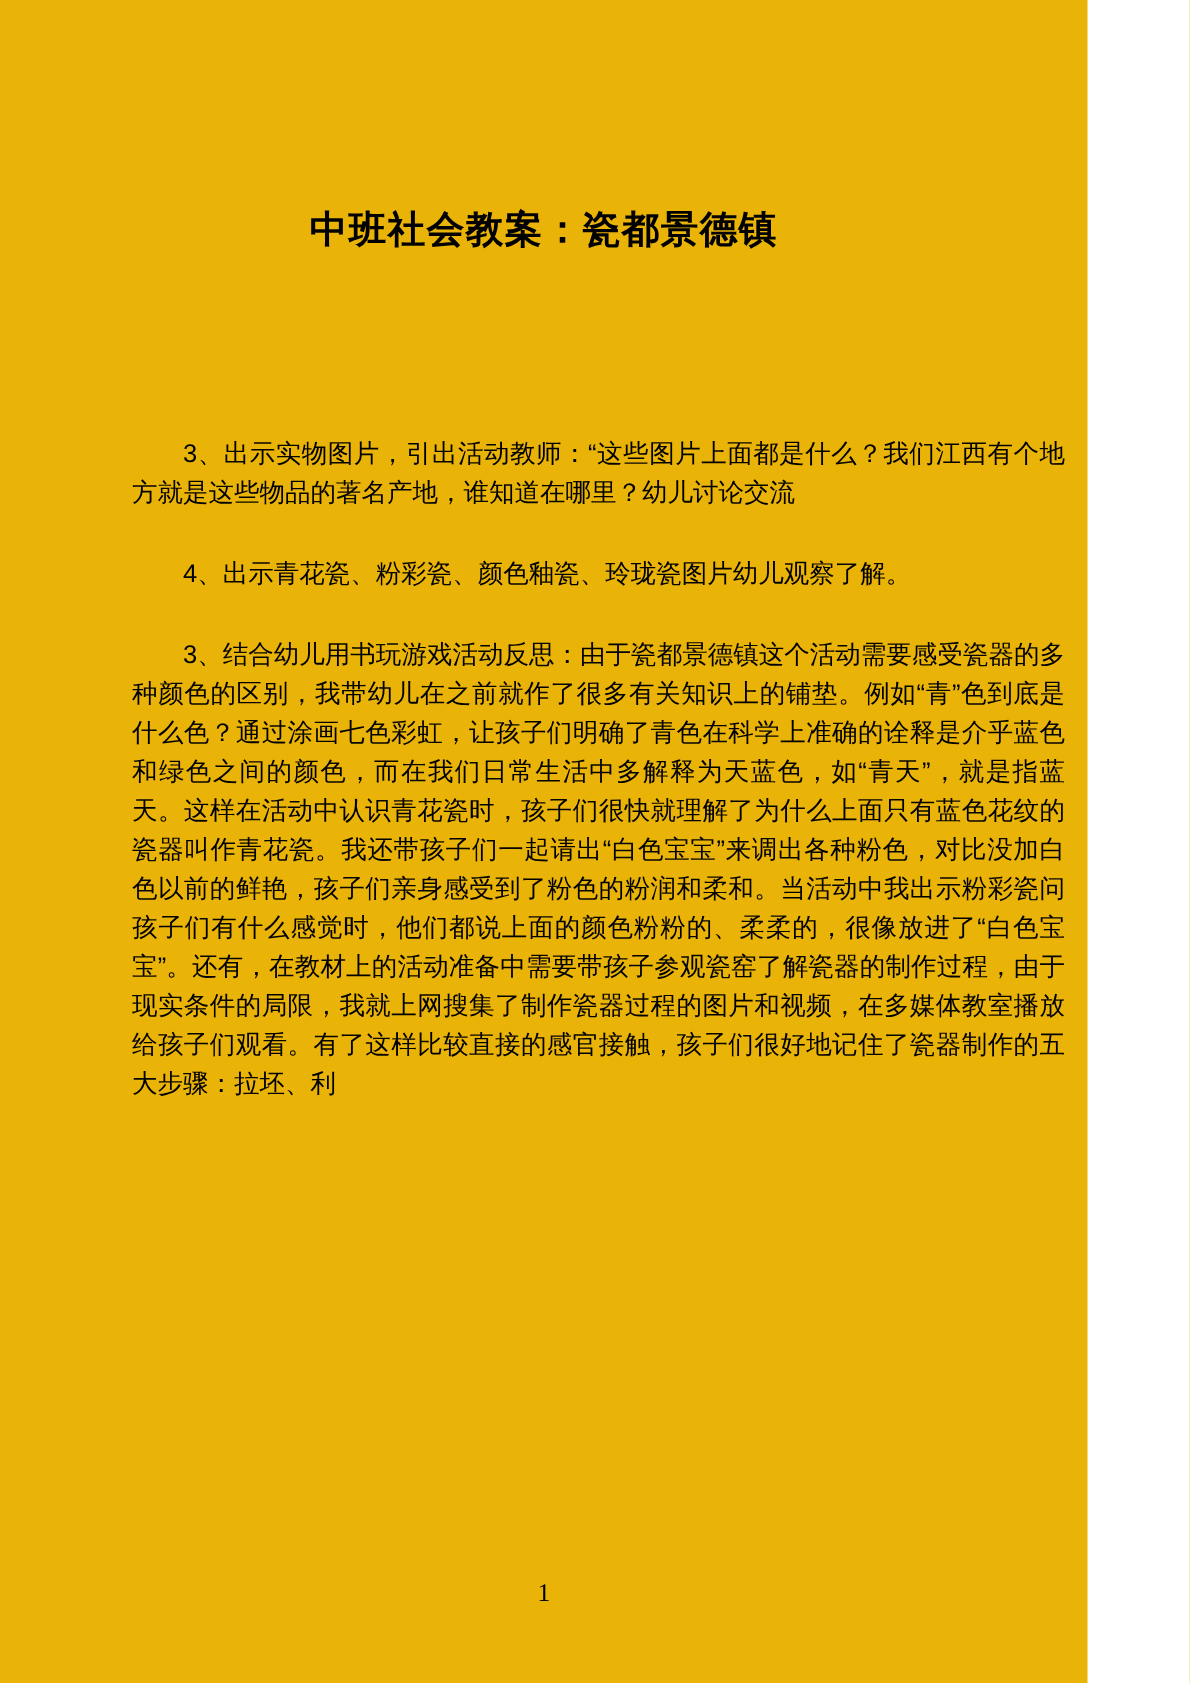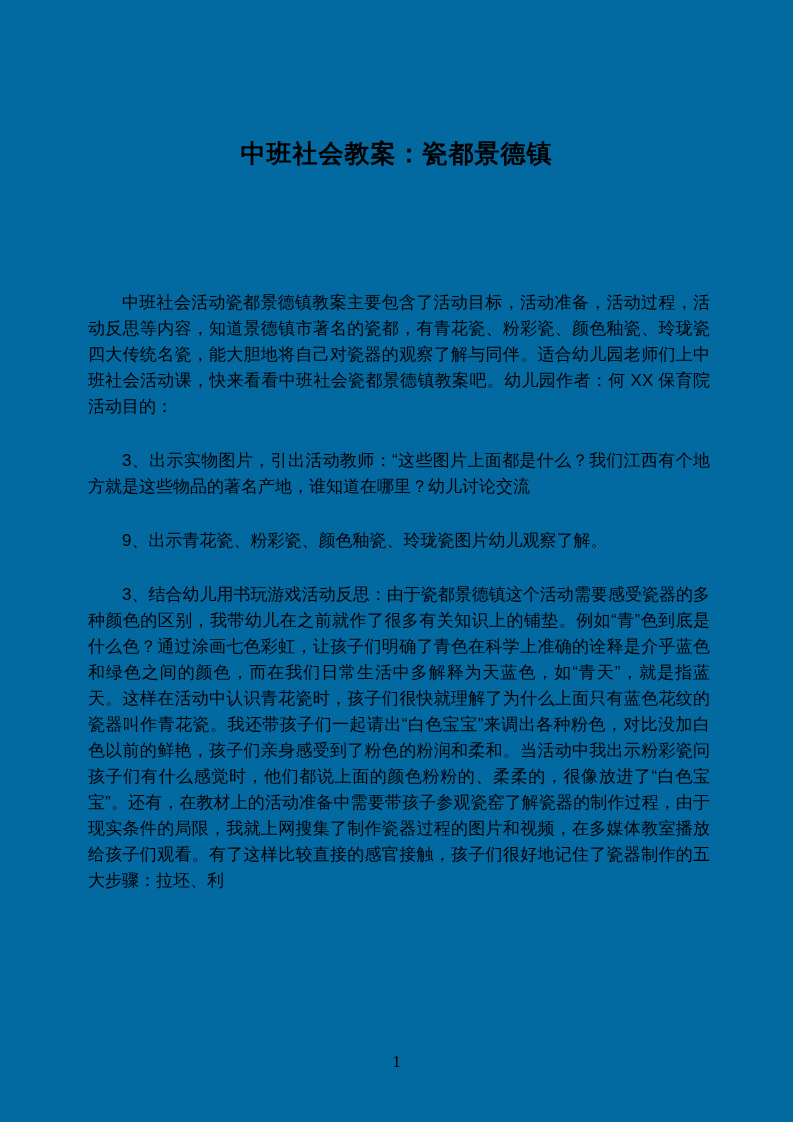--- a/index.html
+++ b/index.html
@@ -2,23 +2,23 @@
 <html><head>
 <meta charset="utf-8">
 <style>
   html, body {
     margin: 0;
     padding: 0;
     background: #ffffff;
   }
   .page {
     position: relative;
-    width: 793px;
+    width: 725px;
     height: 1122px;
-    background: #0369a1;
+    background: #eab308;
     color: #000000;
     font-family: "Liberation Sans", sans-serif;
     overflow: hidden;
   }
   .doc-title {
     position: absolute;
     top: 136px;
     left: 0;
     width: 100%;
     margin: 0;
@@ -54,21 +54,20 @@
   }
 </style>
 </head>
 <body>
 
 <div class="page">
 
   <h1 class="doc-title">中班社会教案：瓷都景德镇</h1>
 
   <div class="doc-body">
-    <p>中班社会活动瓷都景德镇教案主要包含了活动目标，活动准备，活动过程，活动反思等内容，知道景德镇市著名的瓷都，有青花瓷、粉彩瓷、颜色釉瓷、玲珑瓷四大传统名瓷，能大胆地将自己对瓷器的观察了解与同伴。适合幼儿园老师们上中班社会活动课，快来看看中班社会瓷都景德镇教案吧。幼儿园作者：何 XX 保育院活动目的：</p>
     <p>3、出示实物图片，引出活动教师：“这些图片上面都是什么？我们江西有个地方就是这些物品的著名产地，谁知道在哪里？幼儿讨论交流</p>
-    <p>9、出示青花瓷、粉彩瓷、颜色釉瓷、玲珑瓷图片幼儿观察了解。</p>
+    <p>4、出示青花瓷、粉彩瓷、颜色釉瓷、玲珑瓷图片幼儿观察了解。</p>
     <p>3、结合幼儿用书玩游戏活动反思：由于瓷都景德镇这个活动需要感受瓷器的多种颜色的区别，我带幼儿在之前就作了很多有关知识上的铺垫。例如“青”色到底是什么色？通过涂画七色彩虹，让孩子们明确了青色在科学上准确的诠释是介乎蓝色和绿色之间的颜色，而在我们日常生活中多解释为天蓝色，如“青天”，就是指蓝天。这样在活动中认识青花瓷时，孩子们很快就理解了为什么上面只有蓝色花纹的瓷器叫作青花瓷。我还带孩子们一起请出“白色宝宝”来调出各种粉色，对比没加白色以前的鲜艳，孩子们亲身感受到了粉色的粉润和柔和。当活动中我出示粉彩瓷问孩子们有什么感觉时，他们都说上面的颜色粉粉的、柔柔的，很像放进了“白色宝宝”。还有，在教材上的活动准备中需要带孩子参观瓷窑了解瓷器的制作过程，由于现实条件的局限，我就上网搜集了制作瓷器过程的图片和视频，在多媒体教室播放给孩子们观看。有了这样比较直接的感官接触，孩子们很好地记住了瓷器制作的五大步骤：拉坯、利</p>
   </div>
 
   <div class="page-footer">1</div>
 
 </div>
 
 </body></html>

